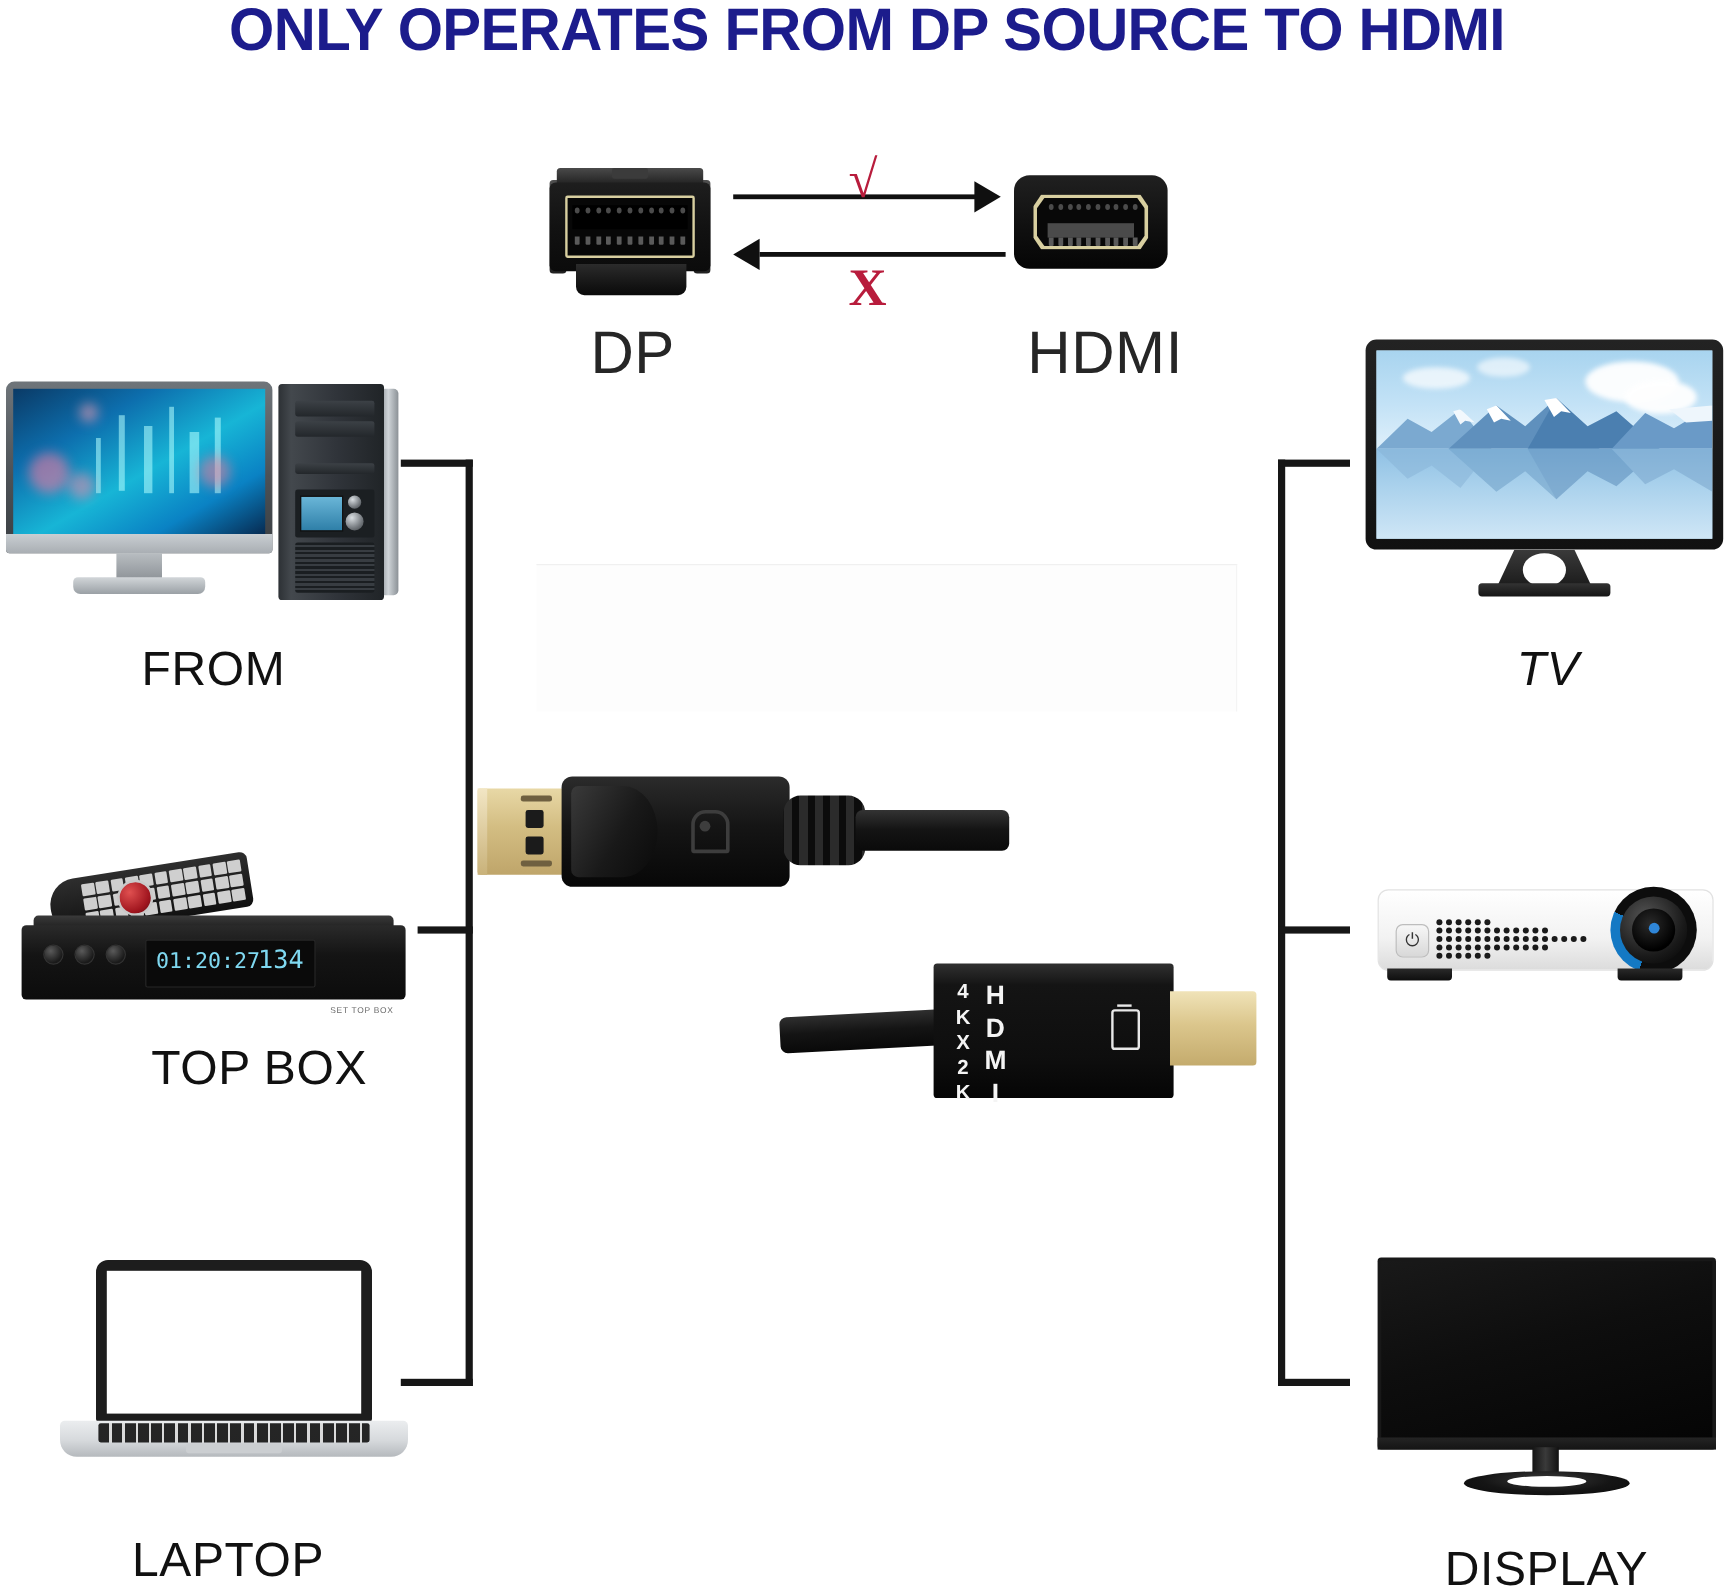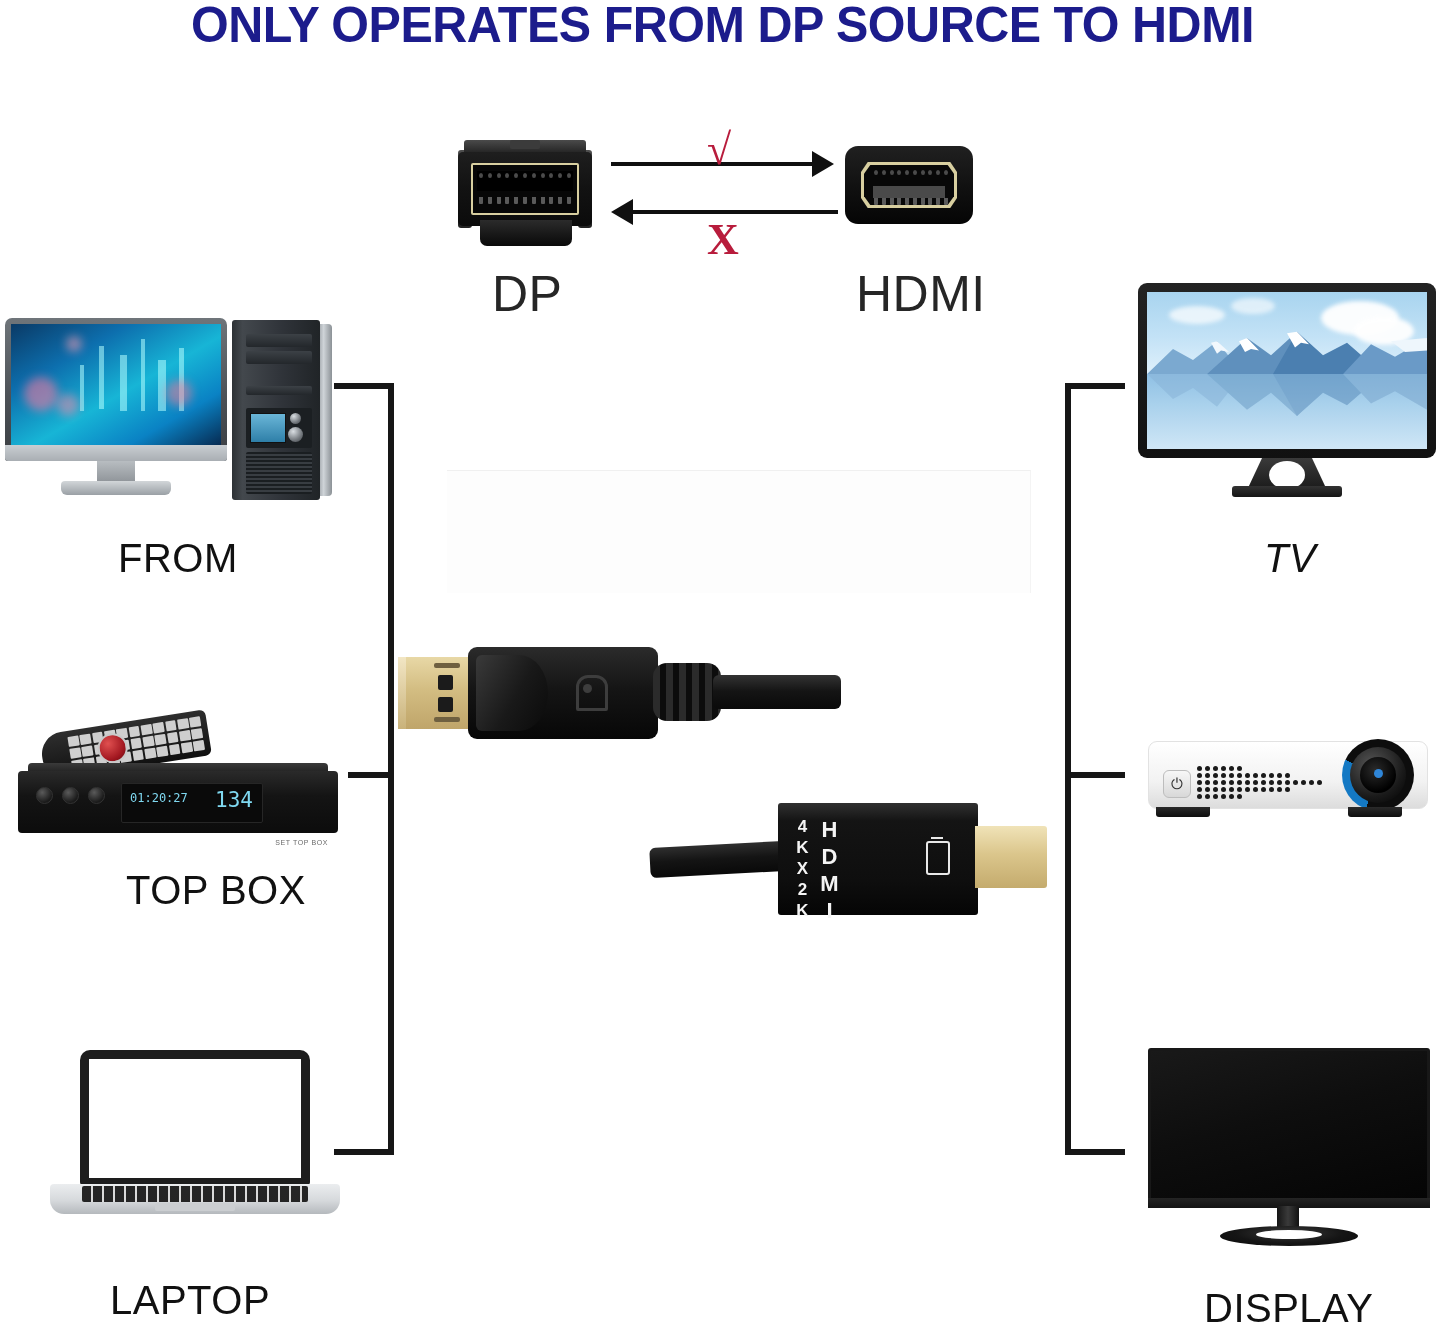--- a/index.html
+++ b/index.html
@@ -282,21 +282,21 @@
     position: absolute; left: 10px; top: 28px; width: 300px; height: 12px;
     background: linear-gradient(180deg,#3a3a3a,#1c1c1c);
     border-radius: 4px 4px 0 0;
   }
   .tb-display {
     position: absolute; left: 103px; top: 48px; width: 140px; height: 38px;
     background: #0a0a0a; border: 1px solid #262626; border-radius: 2px;
   }
   .tb-time {
     position: absolute; left: 8px; top: 7px;
-    color: #7fd8f0; font-size: 12px; letter-spacing: 0px;
+    color: #7fd8f0; font-size: 18px; letter-spacing: 0px;
     font-family: "DejaVu Sans Mono", monospace;
   }
   .tb-ch {
     position: absolute; right: 9px; top: 4px;
     color: #7fd8f0; font-size: 21px;
     font-family: "DejaVu Sans Mono", monospace;
   }
   .tb-btn {
     position: absolute; width: 15px; height: 15px; border-radius: 50%;
     background: radial-gradient(circle at 35% 30%,#5a5a5a,#1a1a1a 70%);

